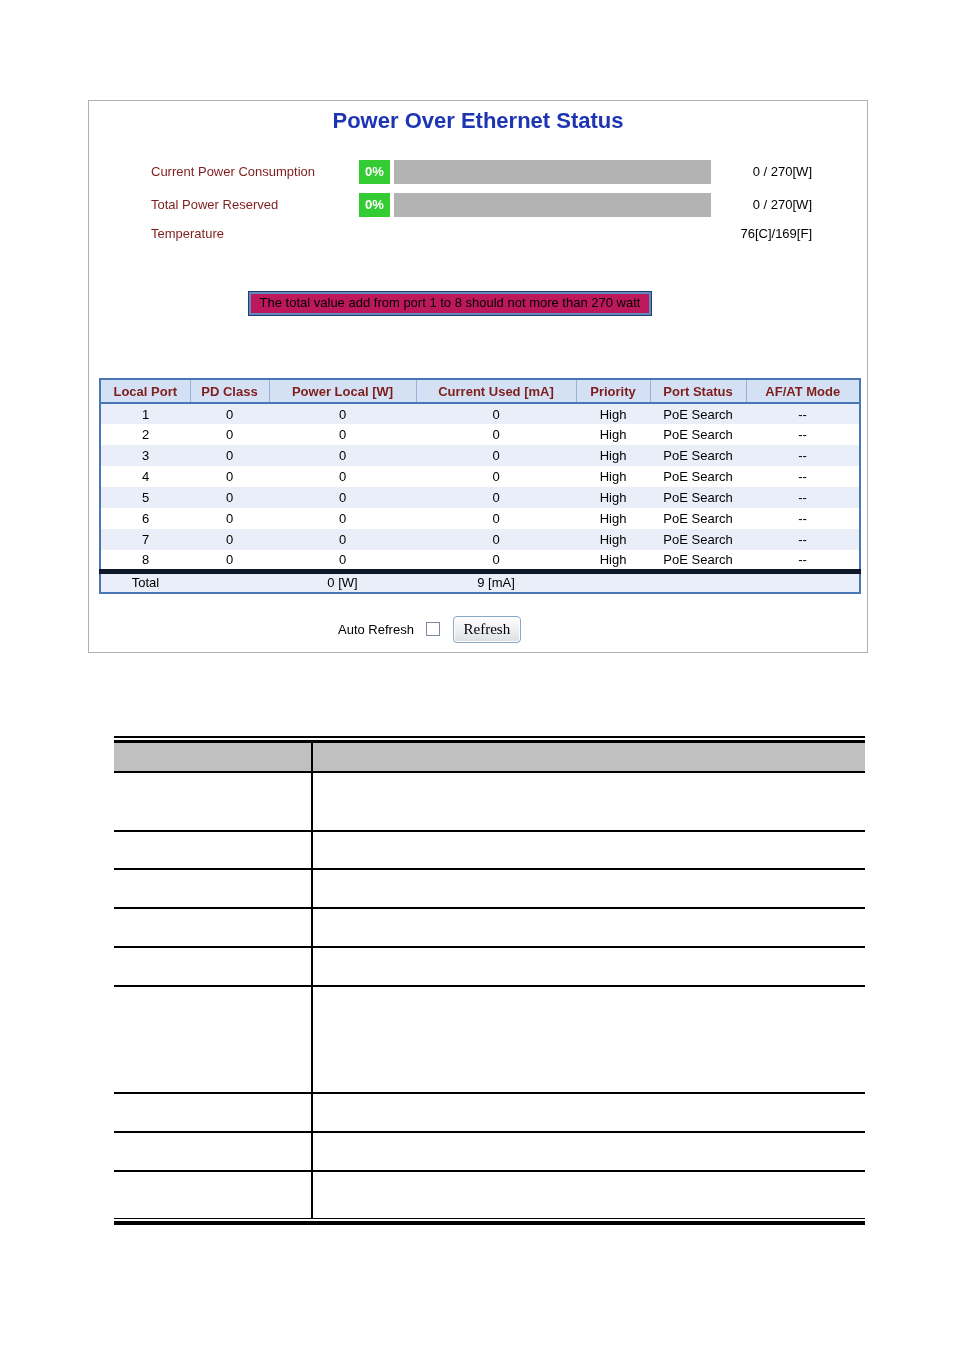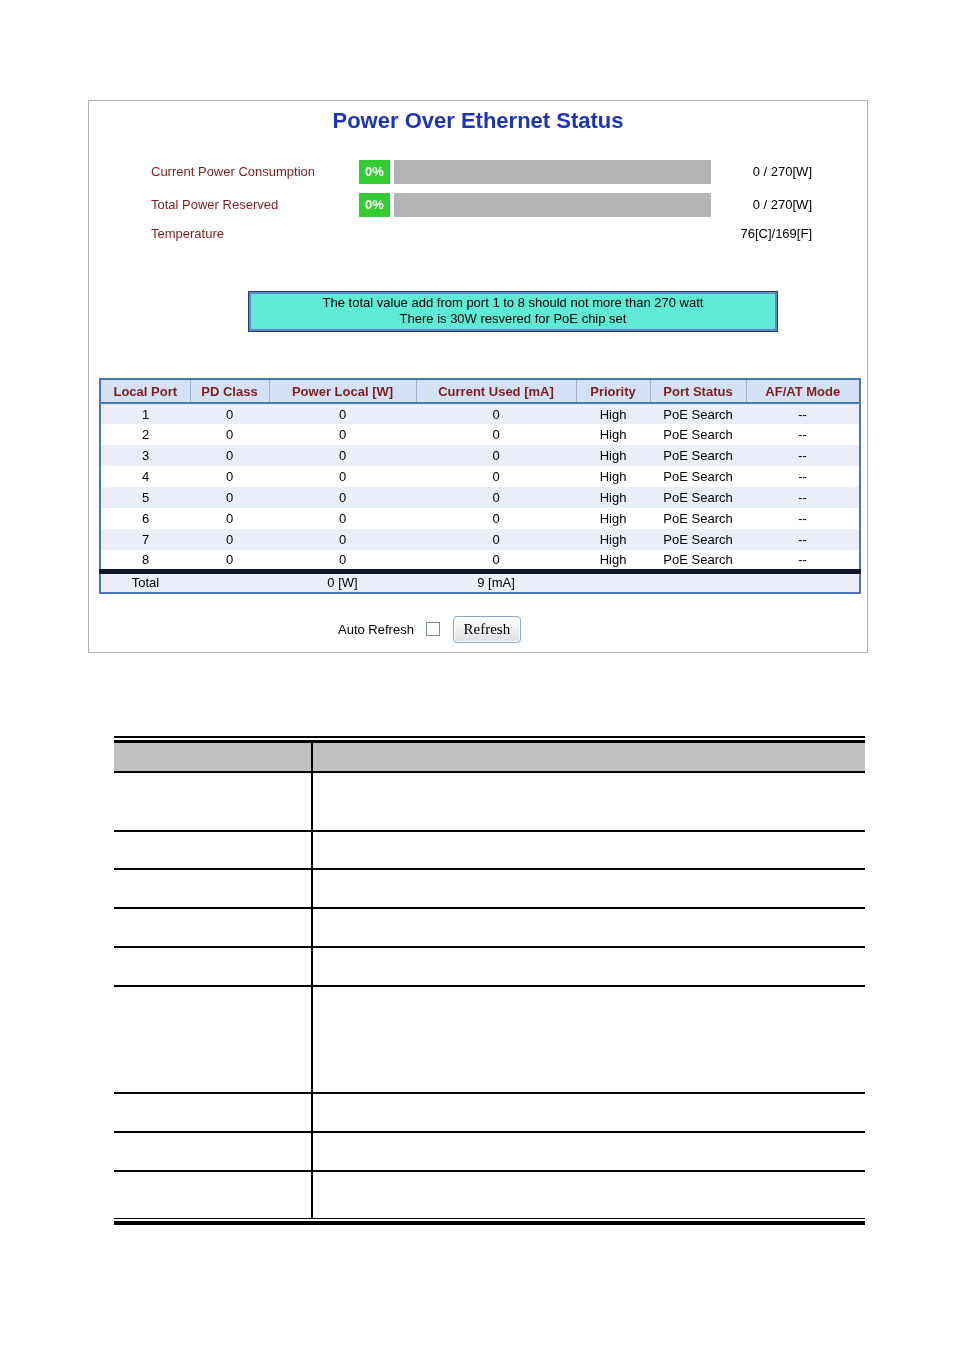--- a/index.html
+++ b/index.html
@@ -20,22 +20,22 @@
   .metric-label { position:absolute; left:62px; font-size:13px; color:#7f1d1d; line-height:26px; white-space:nowrap; }
   .pct-badge {
     position:absolute; left:270px; top:1px; width:31px; height:24px;
     background:#33cc33; color:#ffffff; font-size:13px; font-weight:bold;
     text-align:center; line-height:24px;
   }
   .bar { position:absolute; left:305px; top:1px; width:317px; height:24px; background:#b3b3b3; }
   .metric-value { position:absolute; right:57px; font-size:13px; color:#000; line-height:26px; white-space:nowrap; }
 
   .notice {
-    position:absolute; left:159px; top:190px; width:530px;
-    border:1px solid #1d3e6e; background:#5eead4;
+    position:absolute; left:159px; top:190px; width:404px;
+    border:1px solid #1d3e6e; background:#be185d;
   }
   .notice-inner {
     border:2px solid #6189c0; padding:1px 2px 2px 2px; text-align:center;
     font-size:13px; line-height:16px; color:#000;
   }
 
   table.status {
     position:absolute; left:10px; top:277px; width:760px;
     border-collapse:collapse; table-layout:fixed;
     border:2px solid #4877b5; font-size:13px;
@@ -98,21 +98,20 @@
     </div>
 
     <div class="metric-row" style="top:120px; left:0; width:780px;">
       <span class="metric-label">Temperature</span>
       <span class="metric-value">76[C]/169[F]</span>
     </div>
 
     <div class="notice">
       <div class="notice-inner">
         <div>The total value add from port 1 to 8 should not more than 270 watt</div>
-        <div>There is 30W resvered for PoE chip set</div>
       </div>
     </div>
 
     <table class="status">
       <colgroup>
         <col style="width:90px">
           <col style="width:79px">
           <col style="width:147px">
         <col style="width:160px">
           <col style="width:74px">

